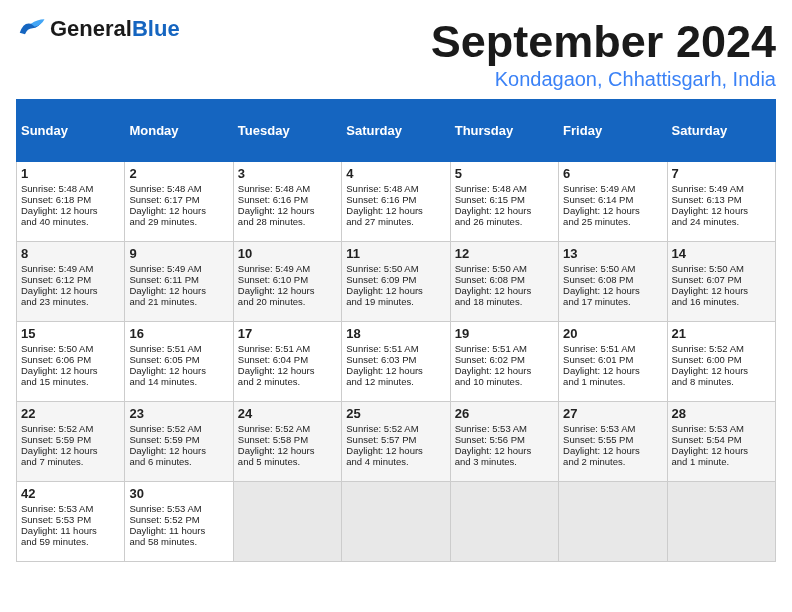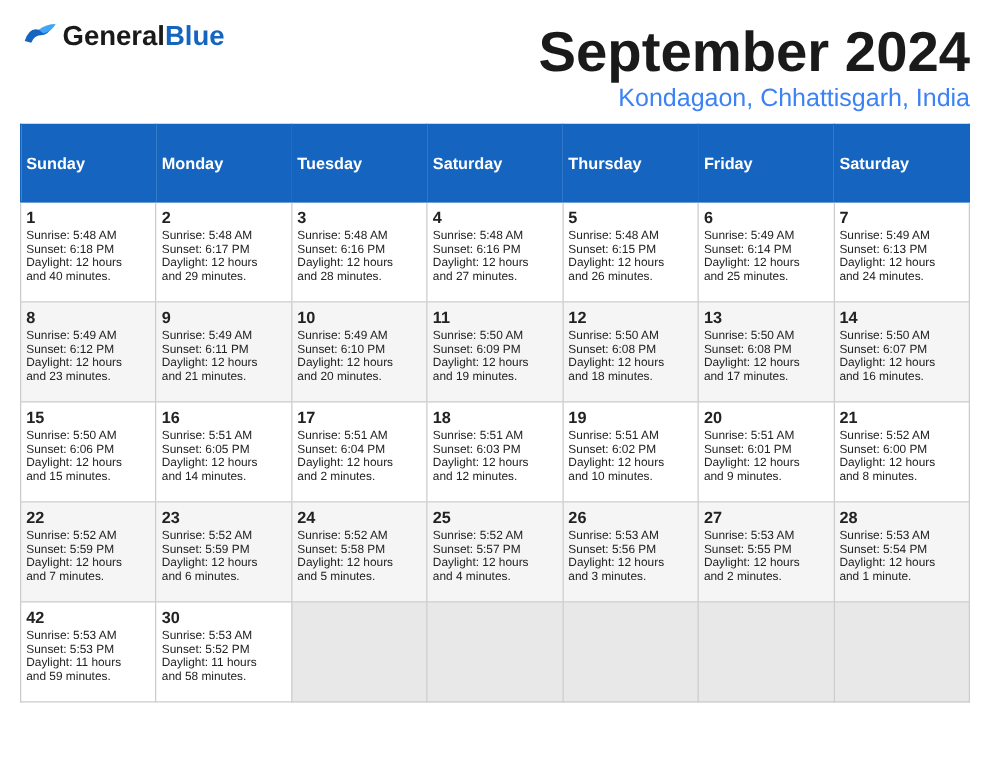--- a/index.html
+++ b/index.html
@@ -241,21 +241,21 @@
           <div>Sunrise: 5:51 AM</div>
           <div>Sunset: 6:02 PM</div>
           <div>Daylight: 12 hours</div>
           <div>and 10 minutes.</div>
         </td>
         <td>
           <span class="day-number">20</span>
           <div>Sunrise: 5:51 AM</div>
           <div>Sunset: 6:01 PM</div>
           <div>Daylight: 12 hours</div>
-          <div>and 9 minutes.</div>
+          <div>and 1 minutes.</div>
         </td>
         <td>
           <span class="day-number">21</span>
           <div>Sunrise: 5:52 AM</div>
           <div>Sunset: 6:00 PM</div>
           <div>Daylight: 12 hours</div>
           <div>and 8 minutes.</div>
         </td>
       </tr>
       <tr>

